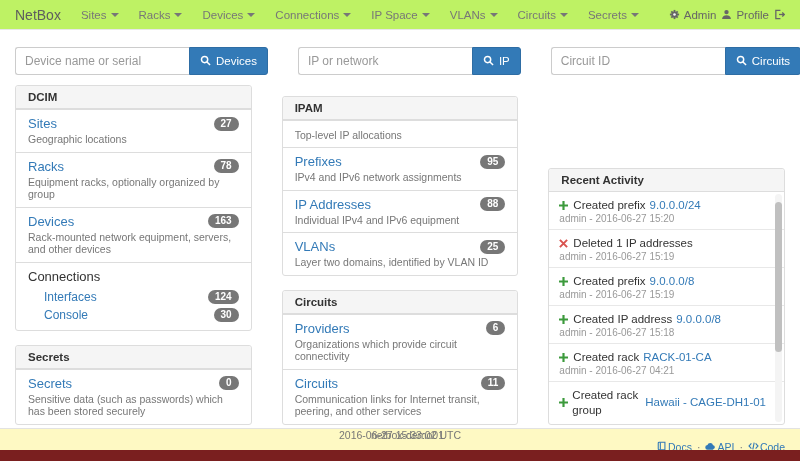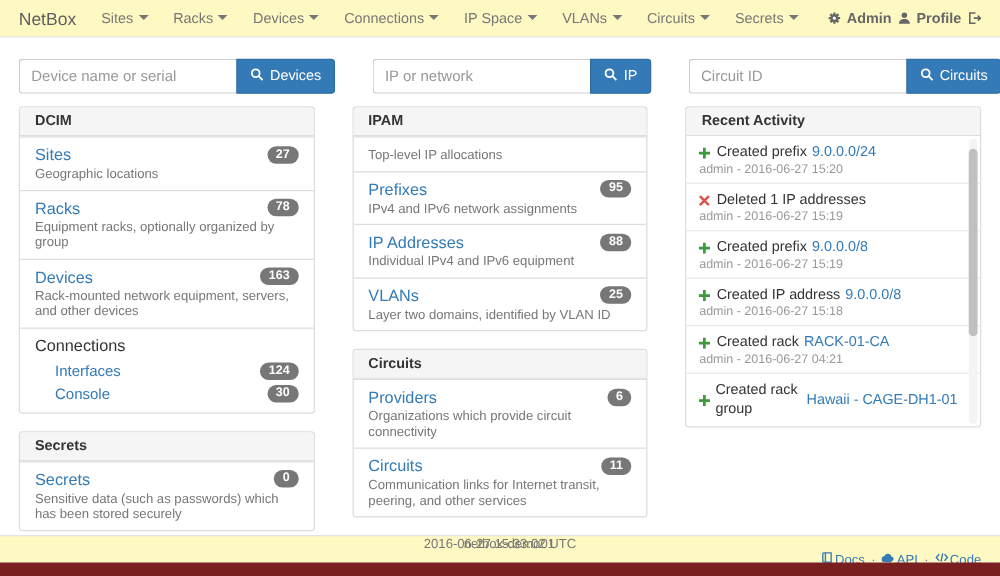--- a/index.html
+++ b/index.html
@@ -6,50 +6,50 @@
   html,body { width:800px; height:461px; }
   body {
     font-family:"Liberation Sans", sans-serif;
     background:#ffffff; color:#333;
     position:relative; overflow:hidden;
   }
   a { color:#337ab7; text-decoration:none; cursor:pointer; }
 
   
   .navbar {
-    height:30px; background:#fef9c3; border-bottom:1px solid #e7e7e7;
+    height:30px; background:#bef264; border-bottom:1px solid #e7e7e7;
     display:flex; align-items:center; padding:0 15px; gap:20px;
   }
   .brand { font-size:14px; color:#5e5e5e; cursor:pointer; }
   .nav-item { font-size:11.5px; color:#777; cursor:pointer; white-space:nowrap; }
   .caret {
     display:inline-block; width:0; height:0; margin-left:4px; vertical-align:2px;
     border-top:4px solid #777; border-left:4px solid transparent; border-right:4px solid transparent;
   }
-  .nav-right { margin-left:auto; display:flex; gap:5px; align-items:center;font-weight:bold; }
+  .nav-right { margin-left:auto; display:flex; gap:5px; align-items:center; }
   .nav-right .nav-item { display:flex; align-items:center; gap:4px; color:#666; }
   .nav-ico svg { display:block; }
 
   
   .searchbar { display:flex; gap:30px; padding:17px 15px 0 15px; }
   .search-col { flex:1; display:flex; }
   .search-col input {
     flex:1; min-width:0; height:28px; border:1px solid #ccc; border-right:none;
     border-radius:3px 0 0 3px; padding:0 9px; font-size:12px; color:#555;
     font-family:"Liberation Sans", sans-serif; outline:none;
   }
   .search-col input::placeholder { color:#999; }
   .search-btn {
     height:28px; background:#337ab7; border:1px solid #2e6da4; border-radius:0 3px 3px 0;
     color:#fff; font-size:11.5px; padding:0 10px; display:flex; align-items:center; gap:5px;
     cursor:pointer; font-family:"Liberation Sans", sans-serif; white-space:nowrap;
   }
 
   
-  .content { display:flex; gap:30px; padding:10px 15px 0 15px; align-items:flex-start; }
+  .content { display:flex; gap:30px; padding:10px 15px 0 15px; align-items:flex-end; }
   .col { flex:1; min-width:0; }
 
   .panel { border:1px solid #ddd; border-radius:3px; background:#fff; margin-bottom:14px; }
   .panel-heading {
     background:#f5f5f5; border-bottom:1px solid #ddd; border-radius:3px 3px 0 0;
     padding:5px 12px; font-size:11.5px; font-weight:bold; color:#333;
   }
   .lg-item { padding:6px 12px; border-top:1px solid #ddd; }
   .lg-item:first-of-type { border-top:none; }
   .item-row { display:flex; align-items:center; }

